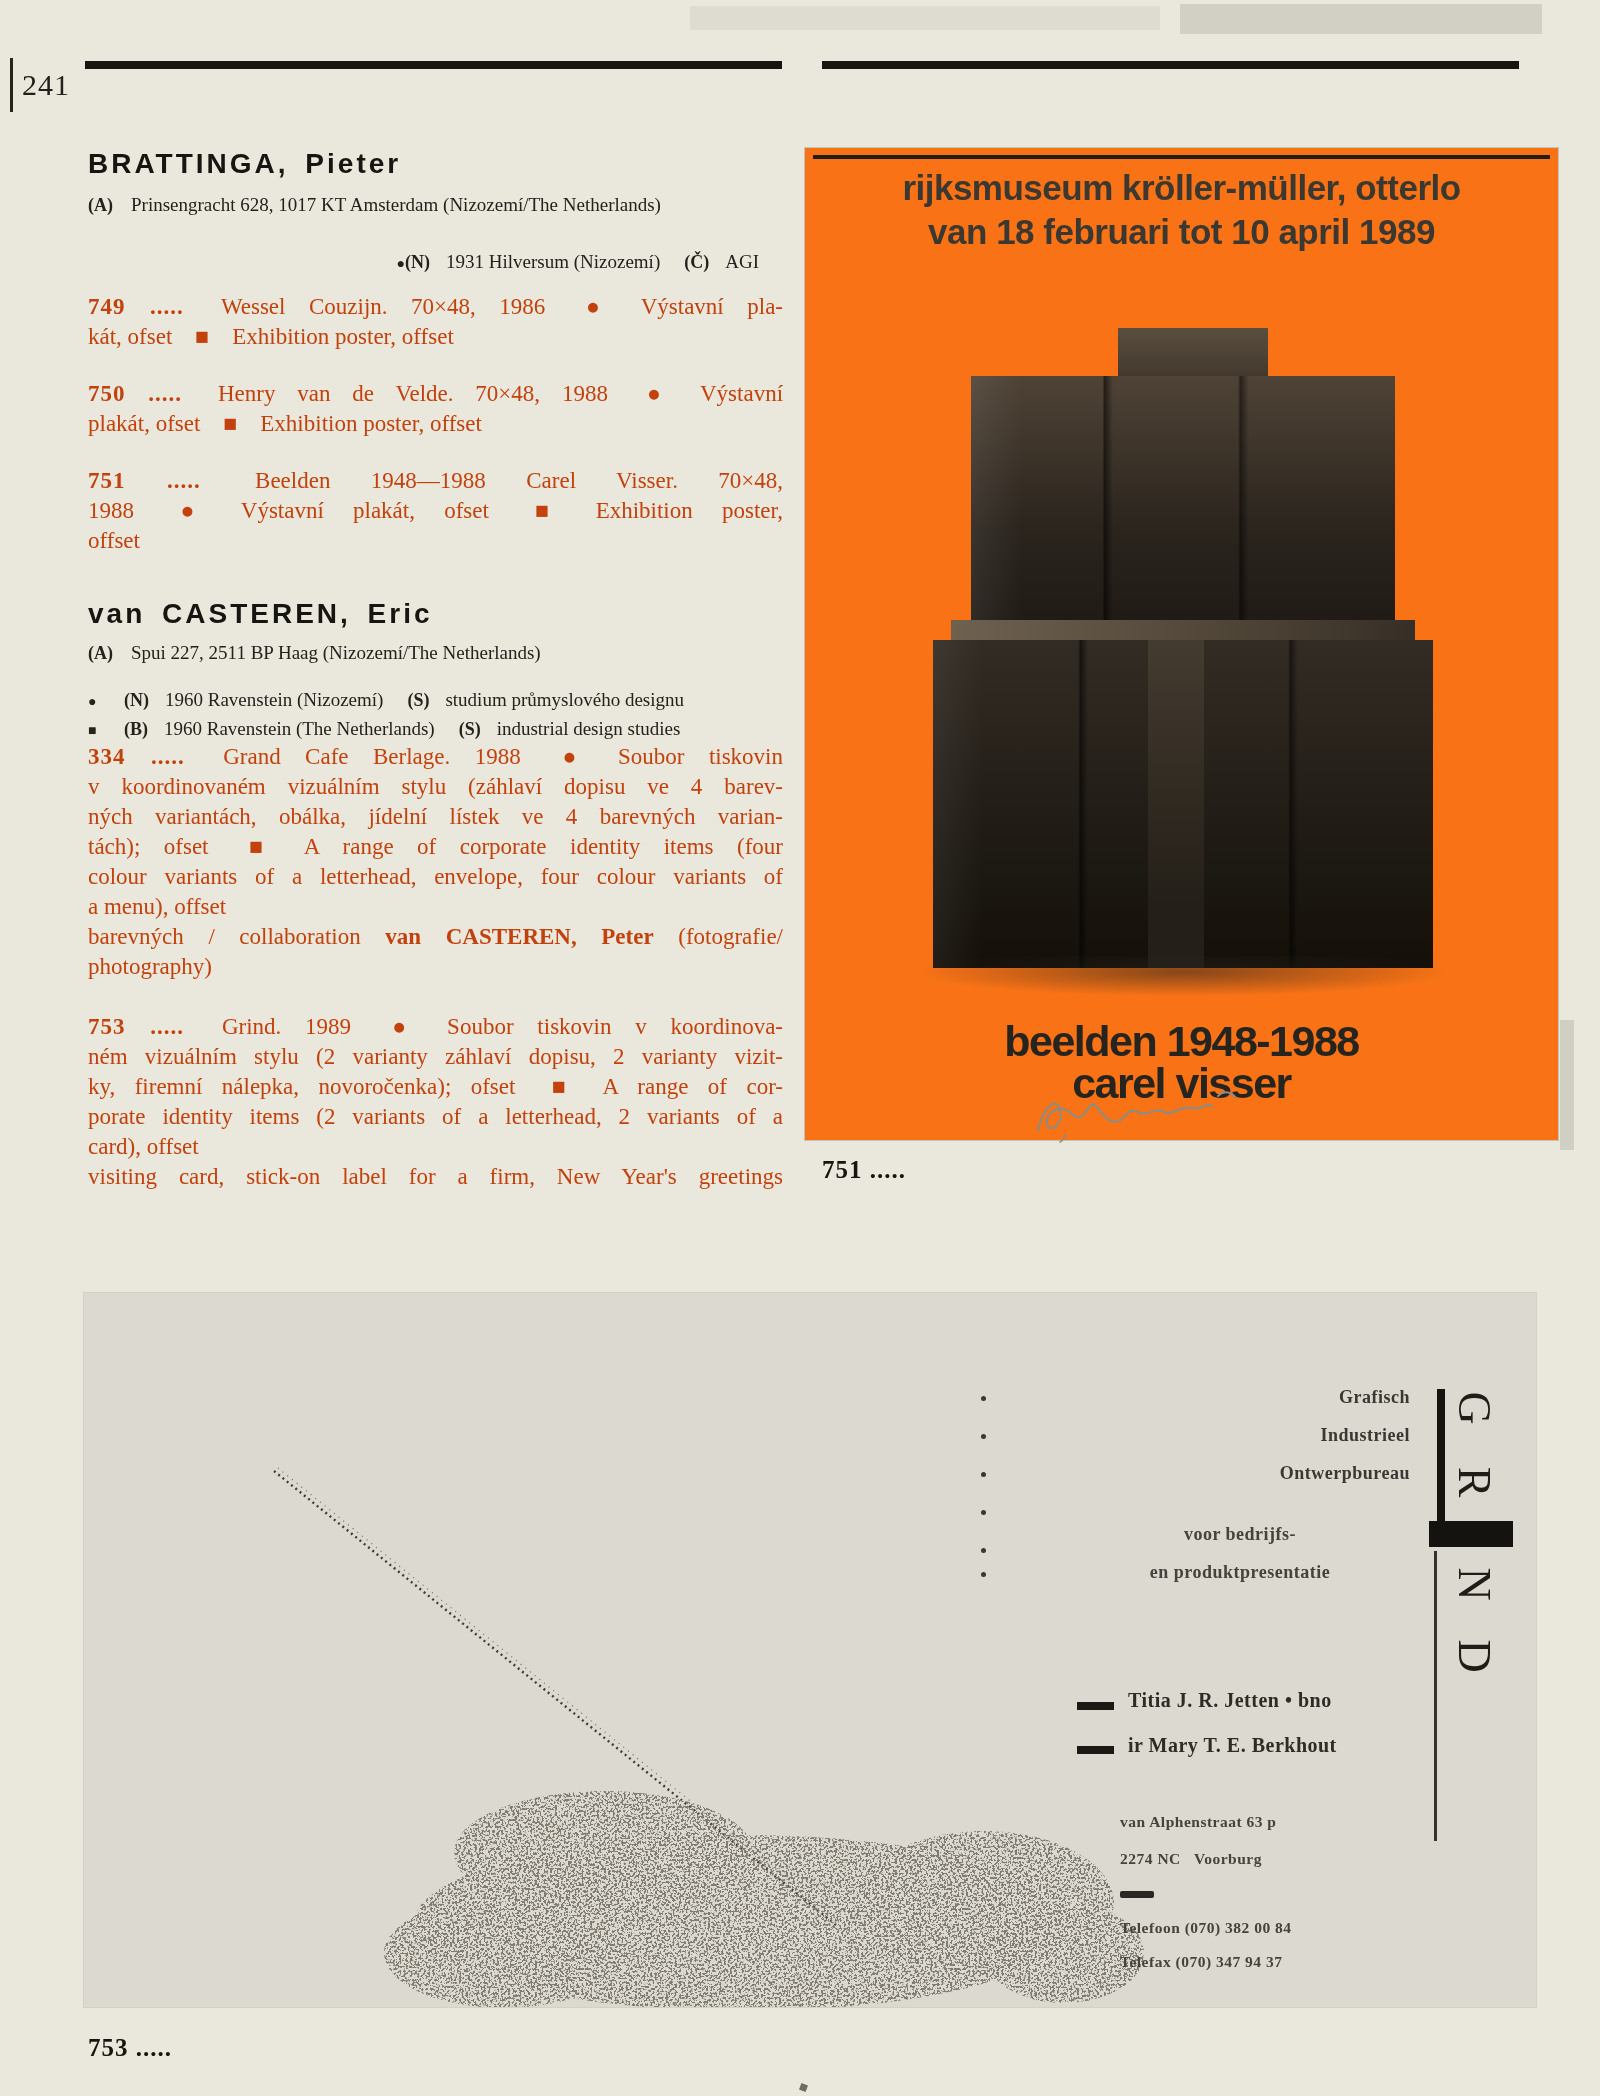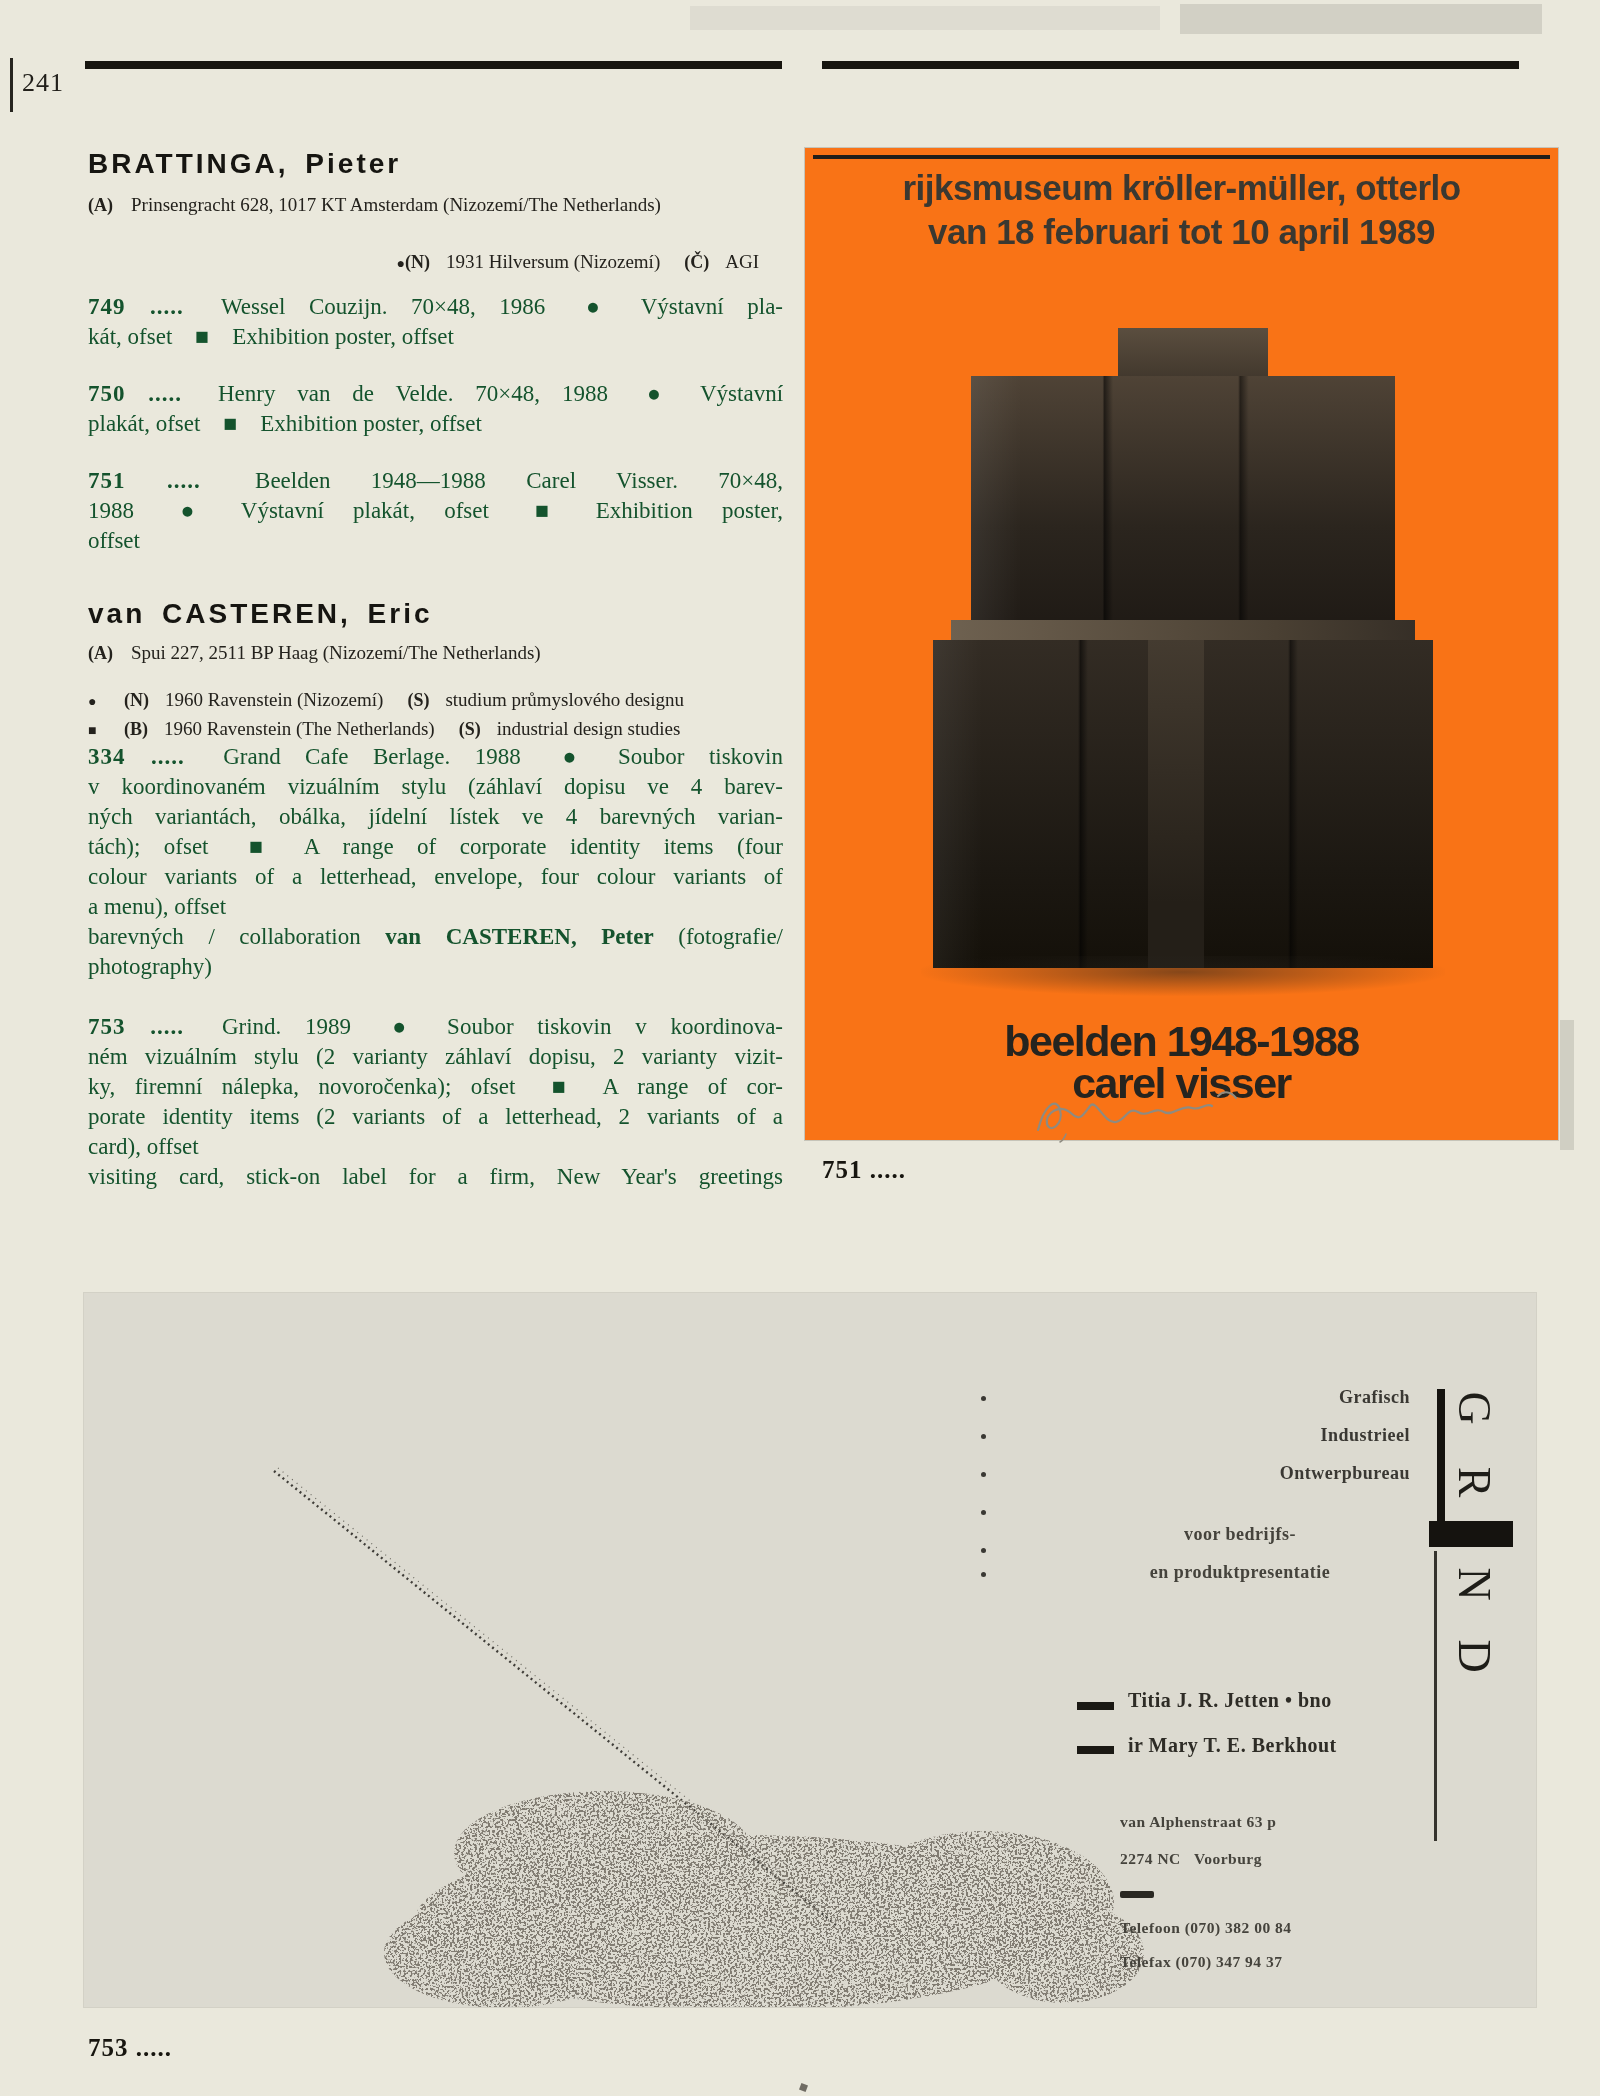--- a/index.html
+++ b/index.html
@@ -4,38 +4,38 @@
 <style>
   html,body{margin:0;padding:0;}
   body{width:1600px;height:2096px;font-family:"Liberation Serif",serif;}
   .page{position:relative;width:1600px;height:2096px;background:#eae8dc;overflow:hidden;color:#1d1b17;}
 
   
   .artifact{position:absolute;pointer-events:none;}
 
   
   .pagenum-bar{position:absolute;left:10px;top:58px;width:3px;height:54px;background:#26241f;}
-  .pagenum{position:absolute;left:22px;top:68px;font-size:26px;letter-spacing:1px;color:#22201b;}
+  .pagenum{position:absolute;left:22px;top:68px;font-size:30px;letter-spacing:1px;color:#22201b;}
 
   
   .rule{position:absolute;top:61px;height:8px;background:#17150f;}
   .rule-left{left:85px;width:697px;}
   .rule-right{left:822px;width:697px;}
 
   
   .col-left{position:absolute;left:88px;top:0;width:695px;}
   .col-left > div{position:absolute;left:0;width:695px;}
   h2.entry-name{margin:0;font-family:"Liberation Sans",sans-serif;font-weight:700;font-size:28px;letter-spacing:3px;word-spacing:6px;color:#161511;}
   .addr{margin:0;font-size:19px;color:#24221d;}
   .addr .code{margin-right:18px;font-size:18px;}
   .info-line{font-size:19px;line-height:27px;color:#24221d;white-space:nowrap;}
   .info-line .mk{display:inline-block;width:36px;font-size:14px;}
   .info-line .code{margin-right:16px;font-size:18px;}
   .info-line .it{margin-right:24px;}
-  .entry-item{font-size:23px;line-height:30px;color:#14532d;}
+  .entry-item{font-size:23px;line-height:30px;color:#c2410c;}
   .line{text-align:left;}
   .line.j{text-align:justify;text-align-last:justify;}
   .num{margin-right:14px;letter-spacing:1px;}
 
   
   .poster{position:absolute;left:805px;top:148px;width:753px;height:992px;background:#f97316;box-shadow:0 0 0 1px rgba(90,88,80,.25);}
   .poster-rule{position:absolute;left:8px;top:7px;width:737px;height:4px;background:#201e1a;}
   .poster-head{position:absolute;left:0;top:18px;width:100%;text-align:center;font-family:"Liberation Sans",sans-serif;font-weight:700;font-size:35px;line-height:44px;letter-spacing:-.5px;color:#3a3831;}
   .poster-title{position:absolute;left:0;top:872px;width:753px;box-sizing:border-box;text-align:center;font-family:"Liberation Sans",sans-serif;font-weight:700;font-size:43px;line-height:42px;letter-spacing:-1.5px;color:#26241f;}
   .sculpture{position:absolute;left:128px;top:180px;width:500px;height:665px;}

